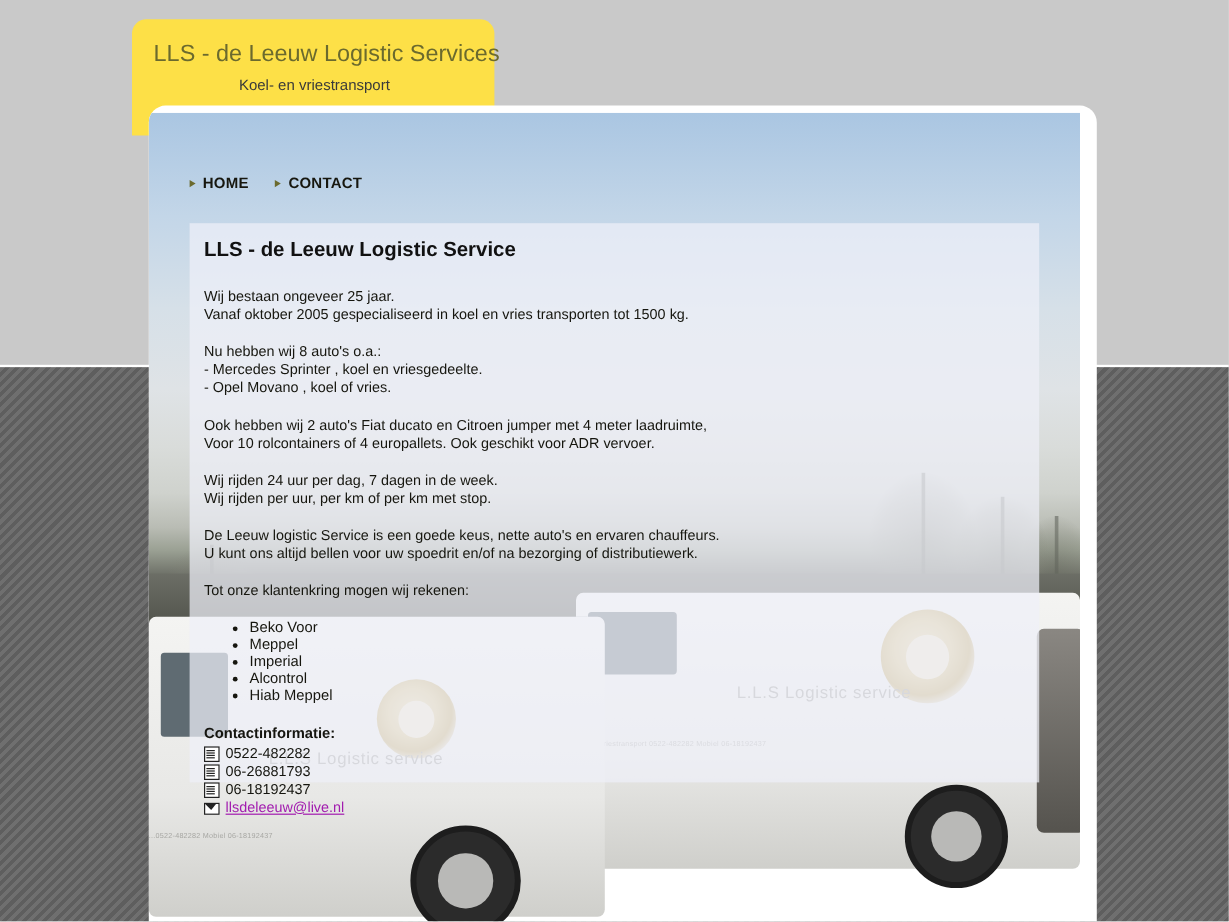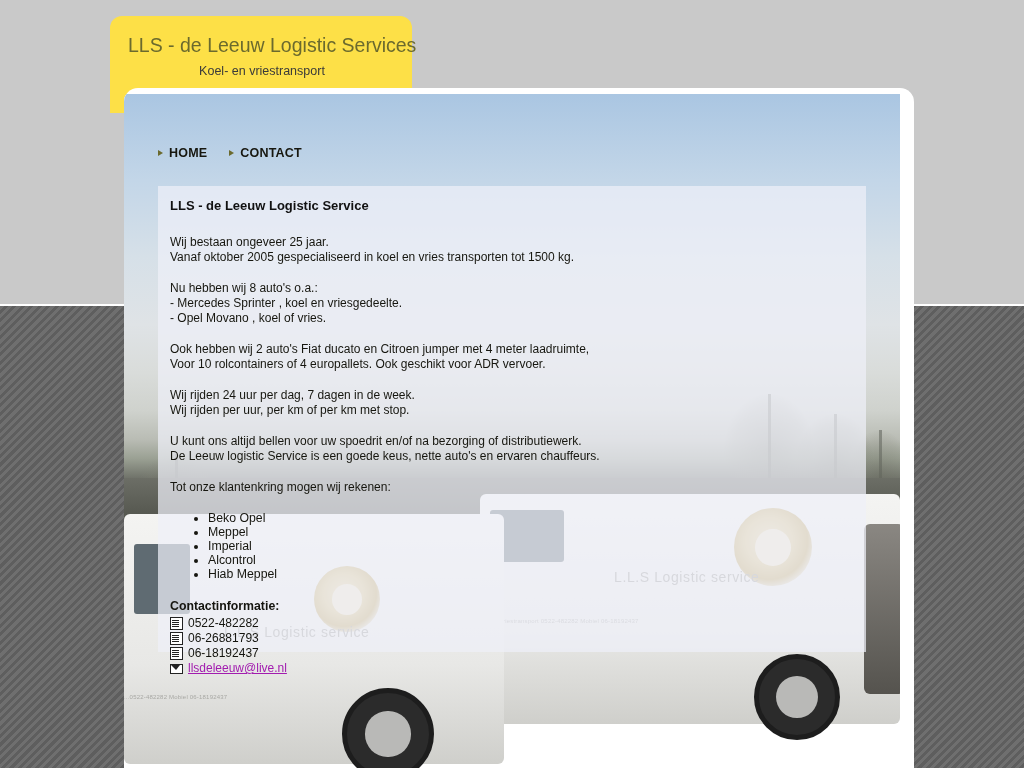--- a/index.html
+++ b/index.html
@@ -249,21 +249,21 @@
   
   .content {
     position: absolute;
     left: 46px;
     top: 104px;
     width: 640px;
     color: #15150f;
   }
   .content h1 {
     margin: 0 0 22px 0;
-    font-size: 13px;
+    font-size: 17px;
     font-weight: bold;
     color: #111;
   }
   .para {
     font-size: 12px;
     line-height: 15px;
     margin: 0 0 16px 0;
     color: #16160f;
   }
   .para div { white-space: nowrap; }
@@ -410,30 +410,30 @@
             <div>Ook hebben wij 2 auto's Fiat ducato en Citroen jumper met 4 meter laadruimte,</div>
             <div>Voor 10 rolcontainers of 4 europallets. Ook geschikt voor ADR vervoer.</div>
           </div>
 
           <div class="para">
             <div>Wij rijden 24 uur per dag, 7 dagen in de week.</div>
             <div>Wij rijden per uur, per km of per km met stop.</div>
           </div>
 
           <div class="para">
+            <div>De Leeuw logistic Service is een goede keus, nette auto's en ervaren chauffeurs.</div>
             <div>U kunt ons altijd bellen voor uw spoedrit en/of na bezorging of distributiewerk.</div>
-            <div>De Leeuw logistic Service is een goede keus, nette auto's en ervaren chauffeurs.</div>
           </div>
 
           <div class="para">
             <div>Tot onze klantenkring mogen wij rekenen:</div>
           </div>
 
           <ul class="clients">
-            <li>Beko Opel</li>
+            <li>Beko Voor</li>
             <li>Meppel</li>
             <li>Imperial</li>
             <li>Alcontrol</li>
             <li>Hiab Meppel</li>
           </ul>
 
           <div class="contact-title">Contactinformatie:</div>
 
           <div class="contact-row">
             <span class="ico ico-fax"></span>

